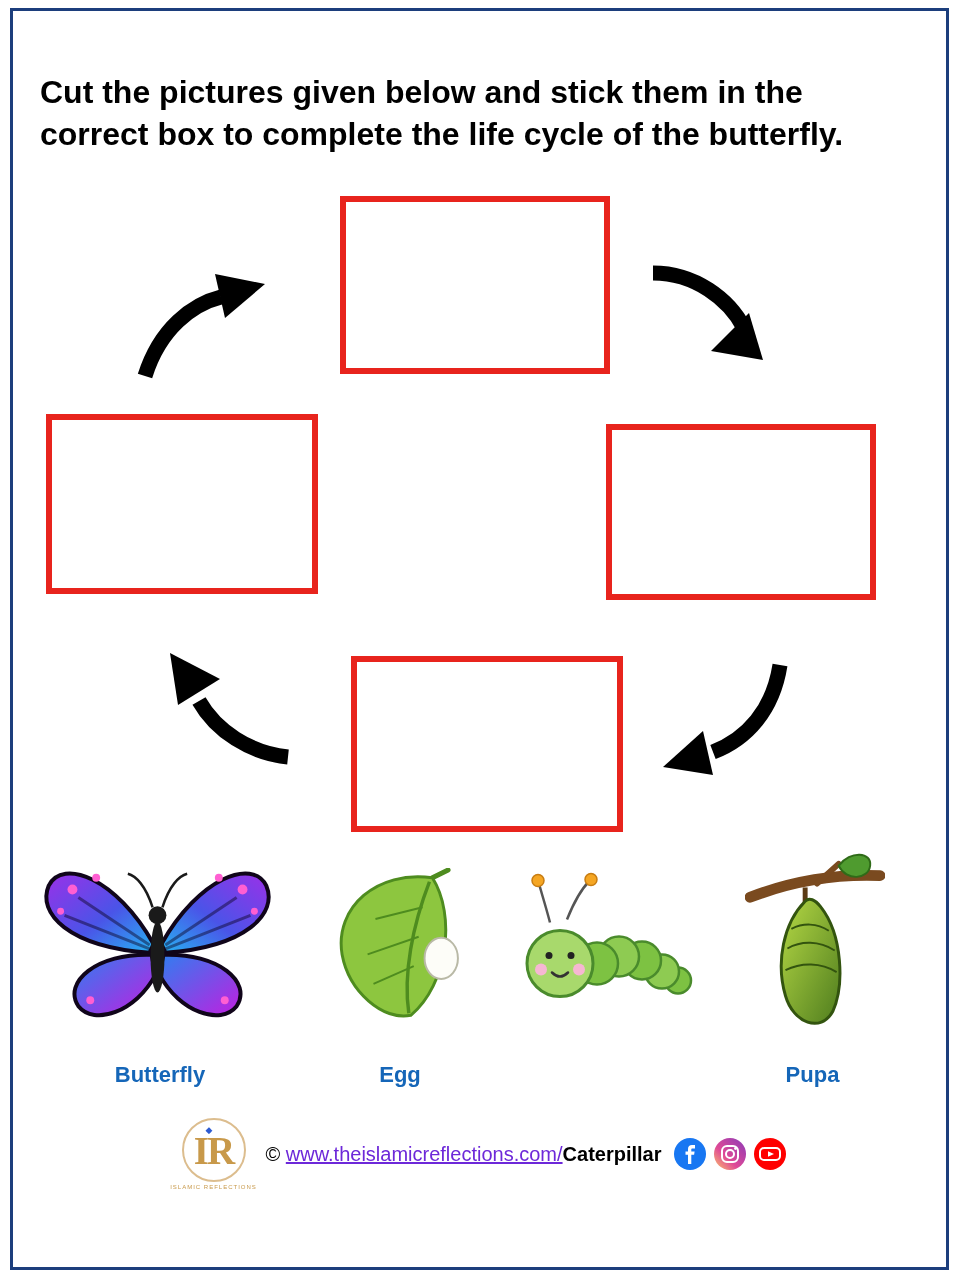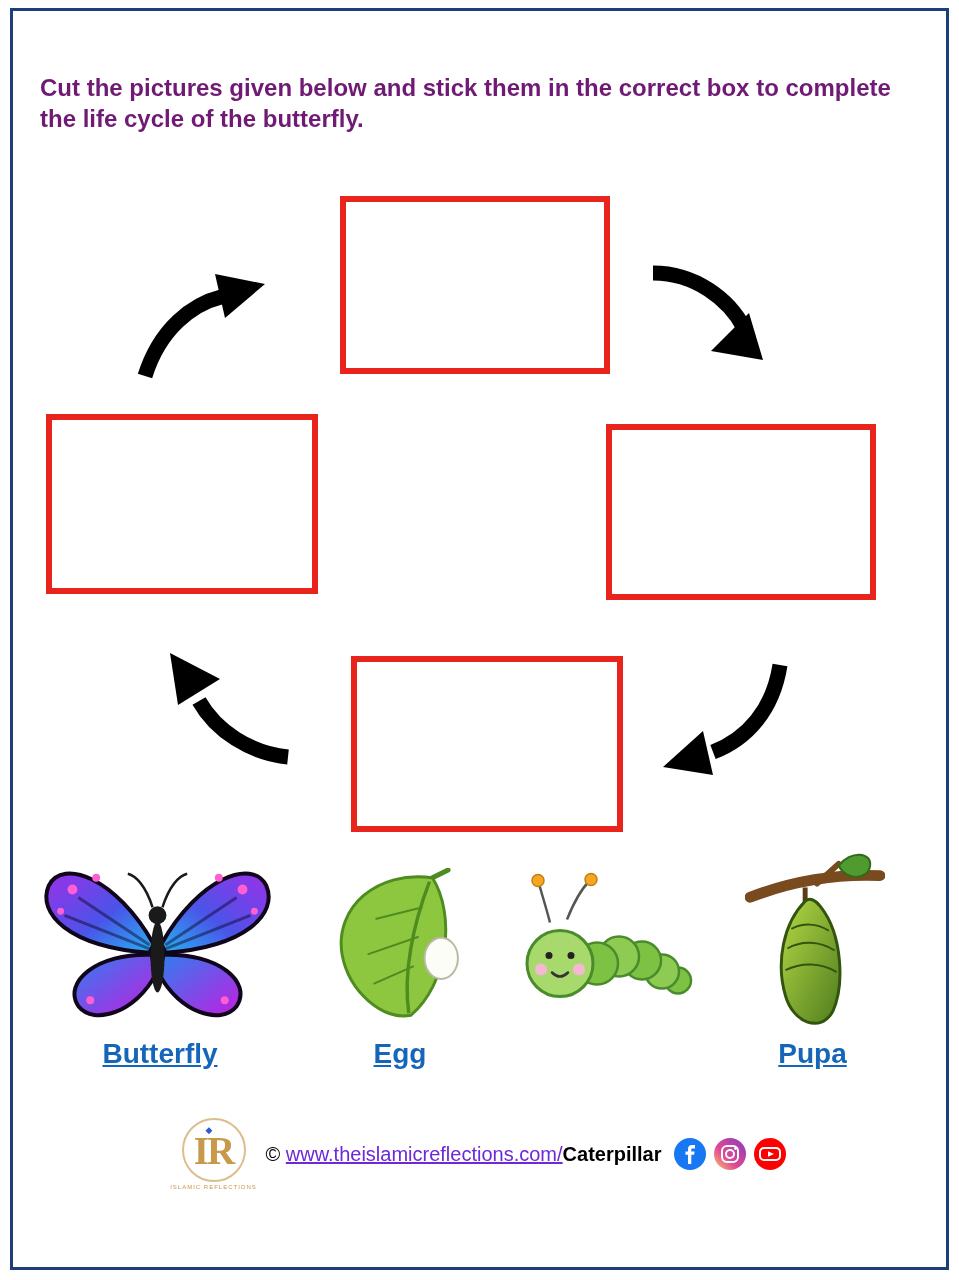--- a/index.html
+++ b/index.html
@@ -6,34 +6,34 @@
   .page{
     position:relative;width:959px;height:1280px;background:#ffffff;
     font-family:"Liberation Sans", sans-serif;overflow:hidden;
   }
   .frame{
     position:absolute;left:10px;top:8px;right:10px;bottom:10px;
     border:3px solid #1c3e7c;pointer-events:none;
   }
   .instruction{
     position:absolute;left:40px;top:72px;width:852px;
-    font-size:24px;font-weight:bold;color:#701a75;line-height:1.3;
+    font-size:32px;font-weight:bold;color:#000000;line-height:1.3;
   }
   .red-box{
     position:absolute;border:6px solid #e8241d;background:#ffffff;
   }
   .box-top{left:340px;top:196px;width:258px;height:166px;}
   .box-right{left:606px;top:424px;width:258px;height:164px;}
   .box-left{left:46px;top:414px;width:260px;height:168px;}
   .box-bottom{left:351px;top:656px;width:260px;height:164px;}
   .arrow{position:absolute;}
   .cutout-img{position:absolute;}
   .cutout-label{
-    position:absolute;top:1038px;font-size:28px;font-weight:bold;
-    color:#1566b8;text-align:center;text-decoration:underline;
+    position:absolute;top:1062px;font-size:22px;font-weight:bold;
+    color:#1566b8;text-align:center;
   }
   .footer{
     position:absolute;left:0;right:0;top:1114px;height:80px;
     display:flex;align-items:center;justify-content:center;gap:12px;
   }
   .logo{display:flex;flex-direction:column;align-items:center;width:80px;}
   .logo-circle{
     position:relative;width:60px;height:60px;border:2px solid #dcbd8e;
     border-radius:50%;display:flex;align-items:center;justify-content:center;
   }

